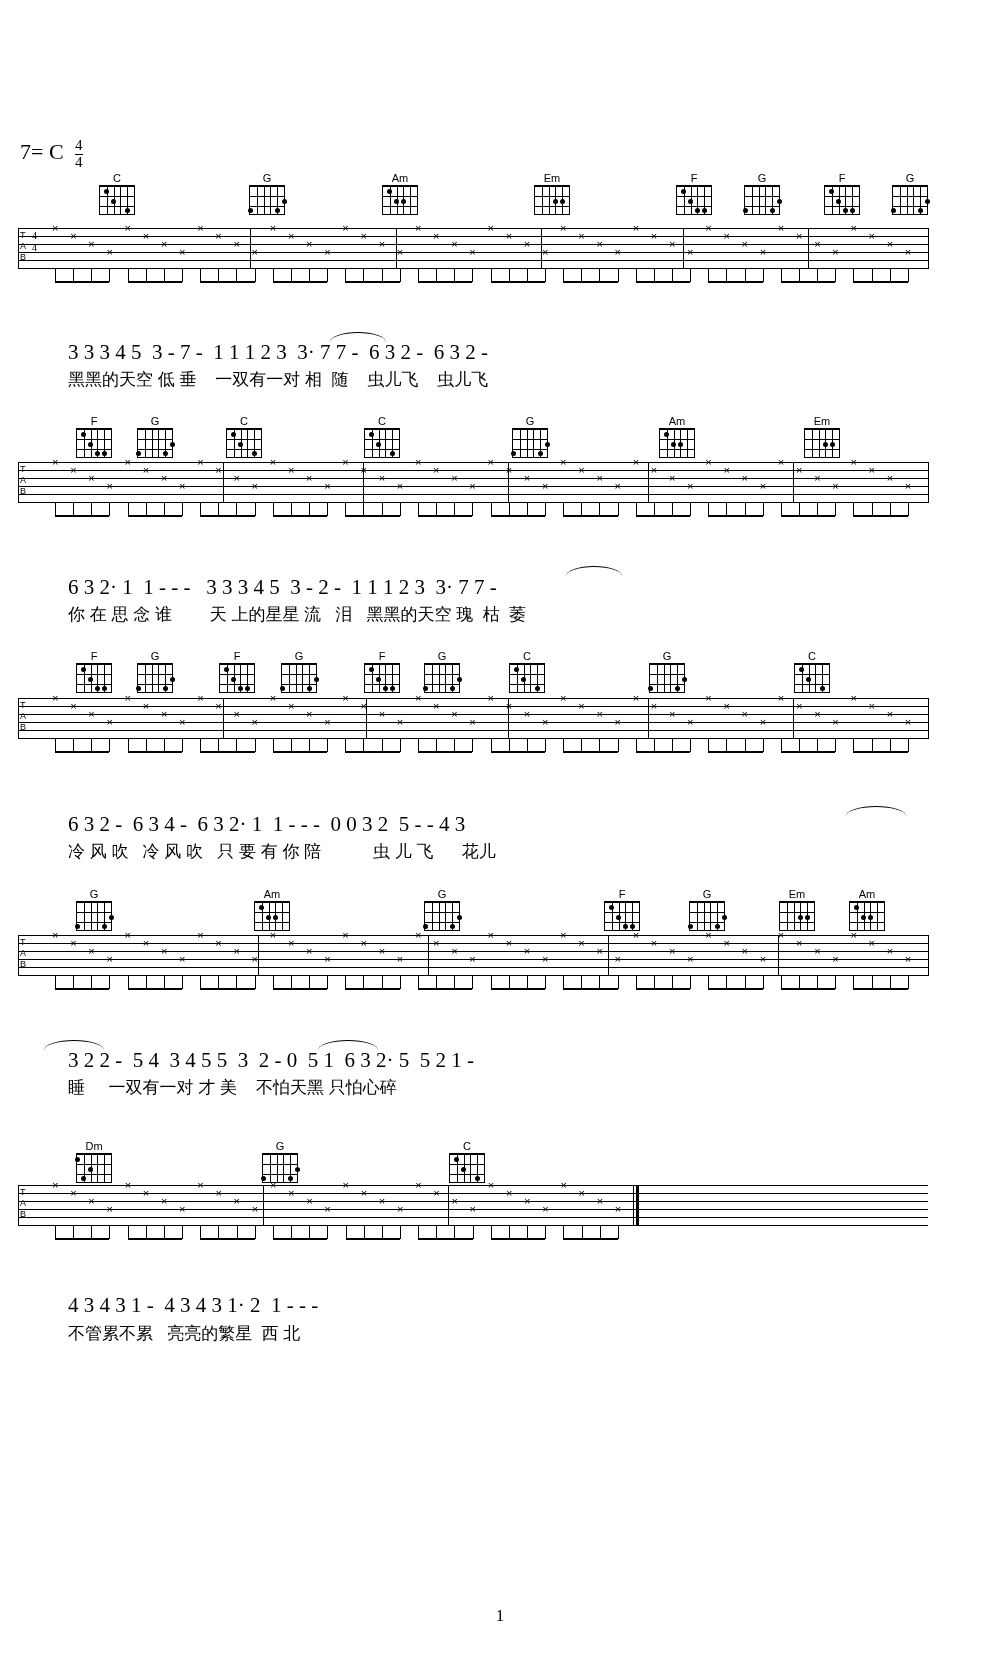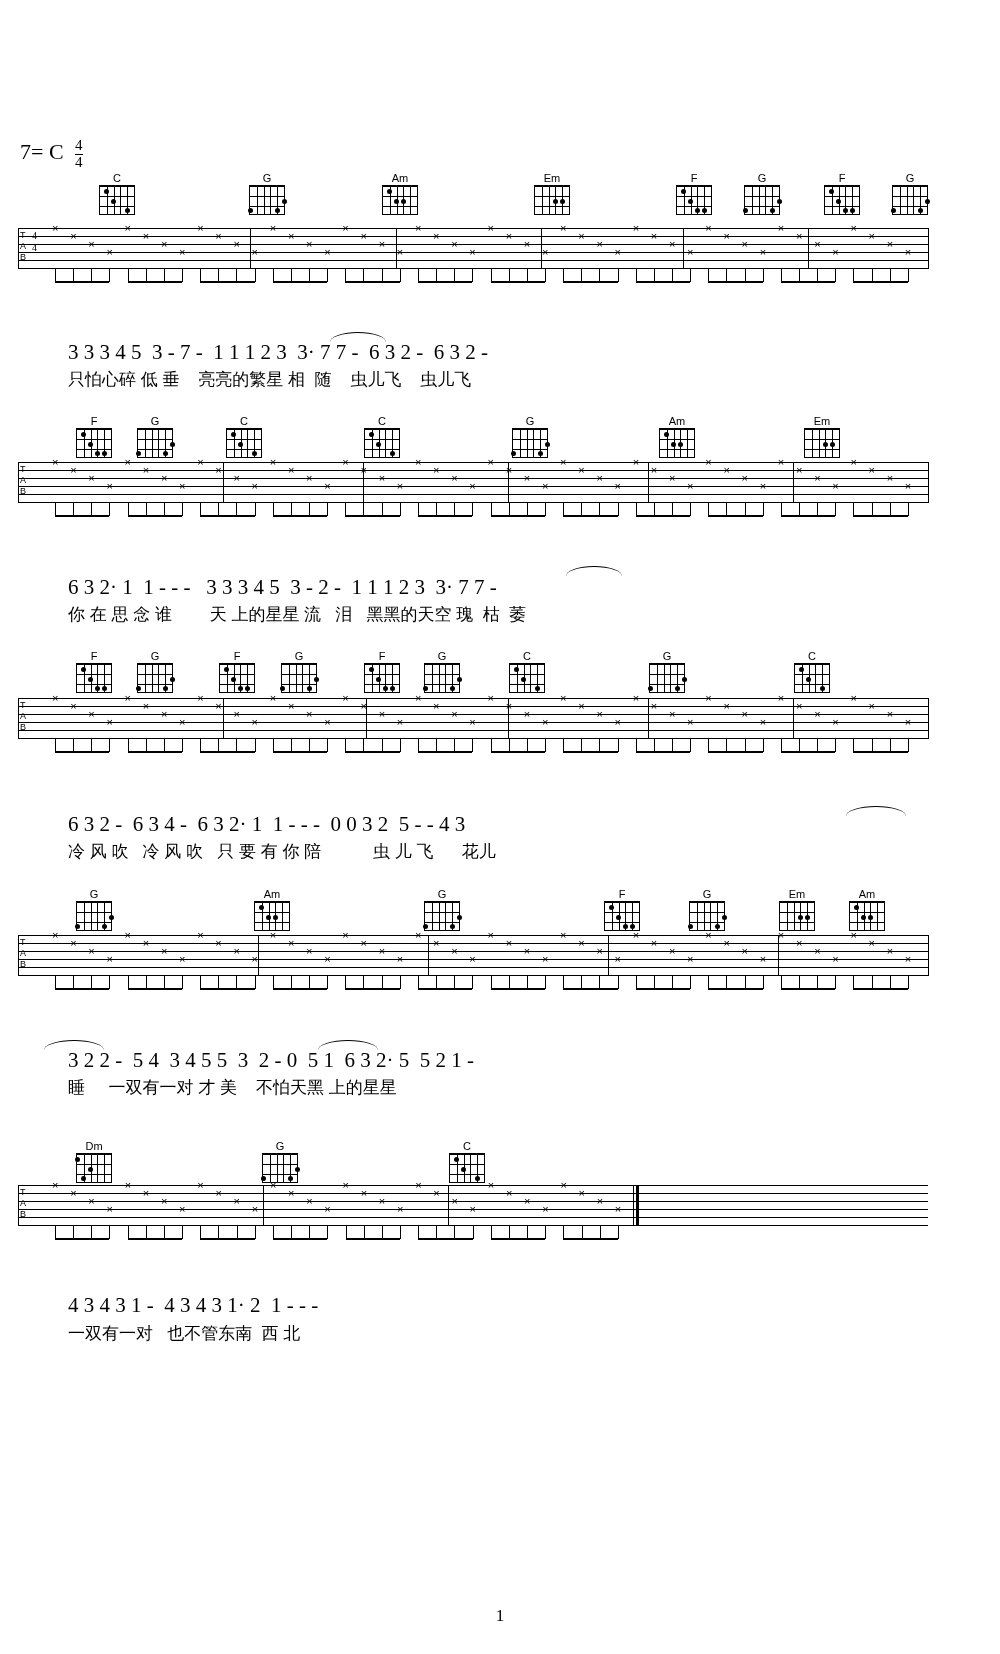--- a/index.html
+++ b/index.html
@@ -1158,29 +1158,29 @@
           <div class="beam" style="left: 254.875px; top: 53px; width: 54.4688px;"></div>
           <div class="beam" style="left: 327.5px; top: 53px; width: 54.4688px;"></div>
           <div class="beam" style="left: 400.125px; top: 53px; width: 54.4688px;"></div>
           <div class="beam" style="left: 472.75px; top: 53px; width: 54.4688px;"></div>
           <div class="beam" style="left: 545.375px; top: 53px; width: 54.4688px;"></div>
         </div>
       </div>
     </div>
   <div id="text-layer">
       <div class="numrow" style="left: 68px; top: 340px;">3 3 3 4 5  3 - 7 -  1 1 1 2 3  3· 7 7 -  6 3 2 -  6 3 2 -</div>
-      <div class="lyricrow" style="left: 68px; top: 368px;">只怕心碎 低 垂    亮亮的繁星 相  随    虫儿飞    虫儿飞</div>
+      <div class="lyricrow" style="left: 68px; top: 368px;">黑黑的天空 低 垂    一双有一对 相  随    虫儿飞    虫儿飞</div>
       <div class="numrow" style="left: 68px; top: 575px;">6 3 2· 1  1 - - -   3 3 3 4 5  3 - 2 -  1 1 1 2 3  3· 7 7 -</div>
       <div class="lyricrow" style="left: 68px; top: 603px;">你 在 思 念 谁        天 上的星星 流   泪   黑黑的天空 瑰  枯  萎</div>
       <div class="numrow" style="left: 68px; top: 812px;">6 3 2 -  6 3 4 -  6 3 2· 1  1 - - -  0 0 3 2  5 - - 4 3</div>
       <div class="lyricrow" style="left: 68px; top: 840px;">冷 风 吹   冷 风 吹   只 要 有 你 陪           虫 儿 飞      花儿</div>
       <div class="numrow" style="left: 68px; top: 1048px;">3 2 2 -  5 4  3 4 5 5  3  2 - 0  5 1  6 3 2· 5  5 2 1 -</div>
-      <div class="lyricrow" style="left: 68px; top: 1076px;">睡     一双有一对 才 美    不怕天黑 上的星星</div>
+      <div class="lyricrow" style="left: 68px; top: 1076px;">睡     一双有一对 才 美    不怕天黑 只怕心碎</div>
       <div class="numrow" style="left: 68px; top: 1293px;">4 3 4 3 1 -  4 3 4 3 1· 2  1 - - -</div>
-      <div class="lyricrow" style="left: 68px; top: 1322px;">一双有一对   也不管东南  西 北</div>
+      <div class="lyricrow" style="left: 68px; top: 1322px;">不管累不累   亮亮的繁星  西 北</div>
       <div class="slur" style="left: 330px; top: 332px; width: 56px;"></div>
       <div class="slur" style="left: 566px; top: 566px; width: 56px;"></div>
       <div class="slur" style="left: 846px; top: 806px; width: 60px;"></div>
       <div class="slur" style="left: 44px; top: 1040px; width: 60px;"></div>
       <div class="slur" style="left: 318px; top: 1040px; width: 60px;"></div>
     </div>
 
   <div class="pageno">1</div>
 
 </div>

